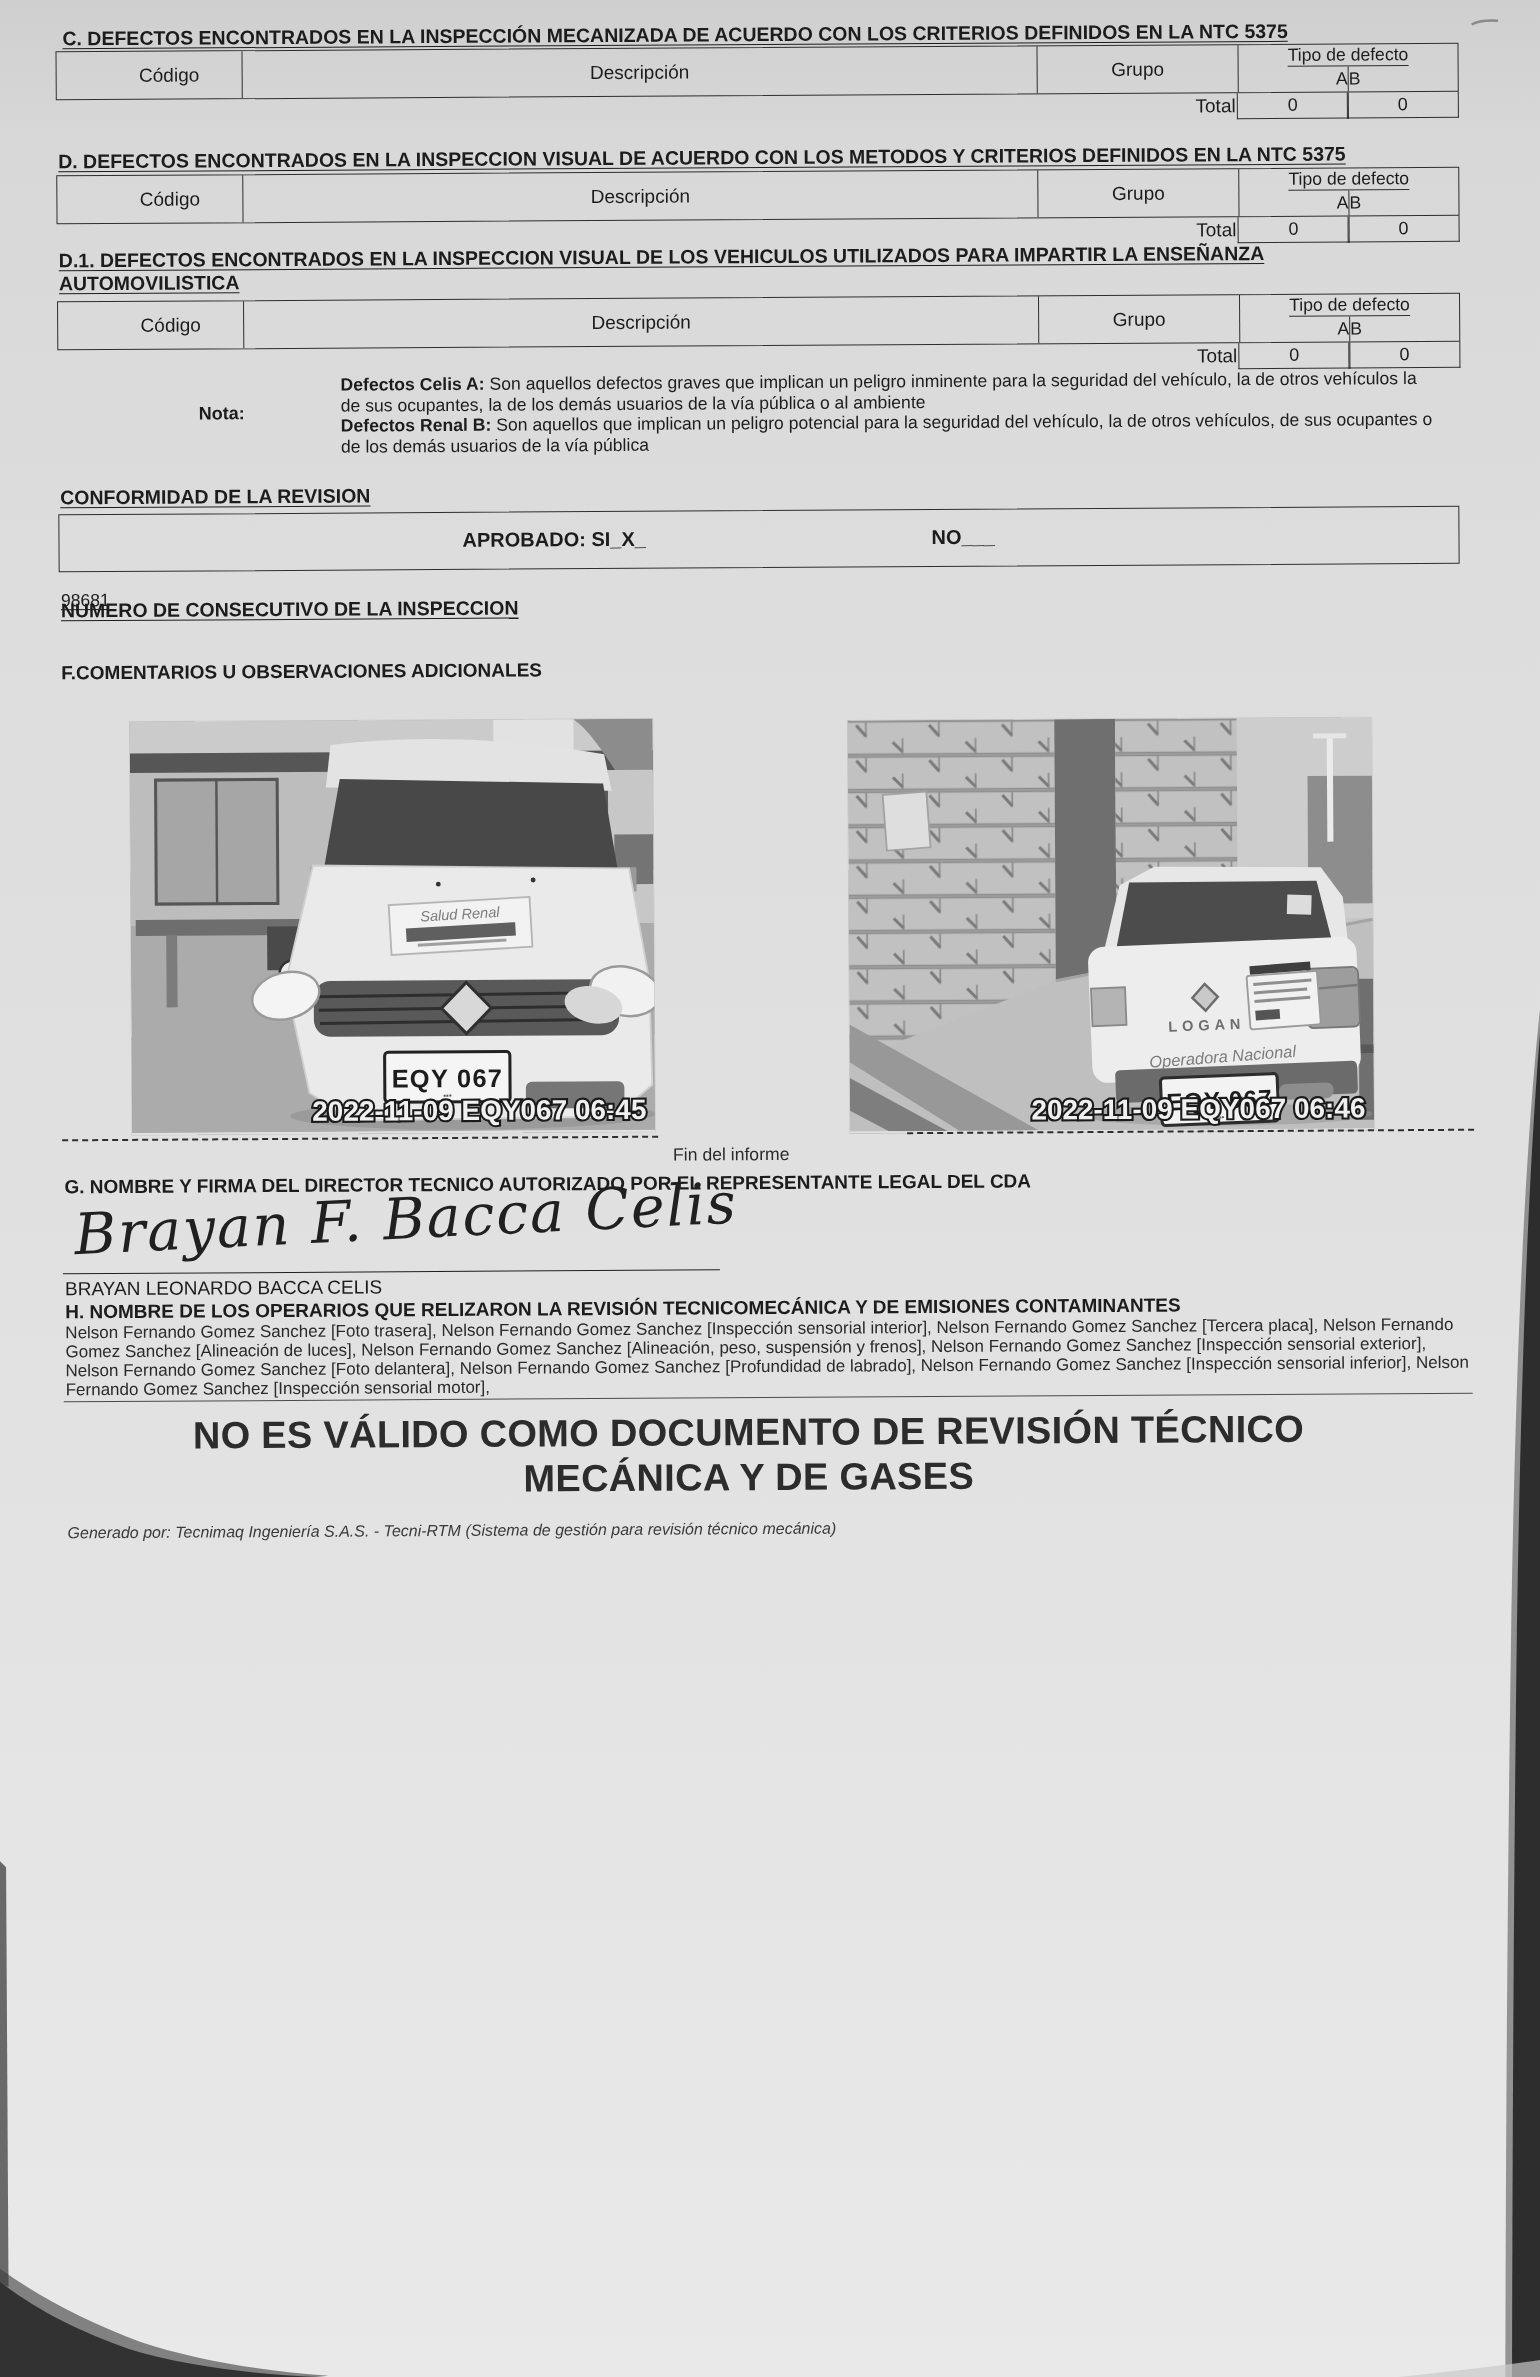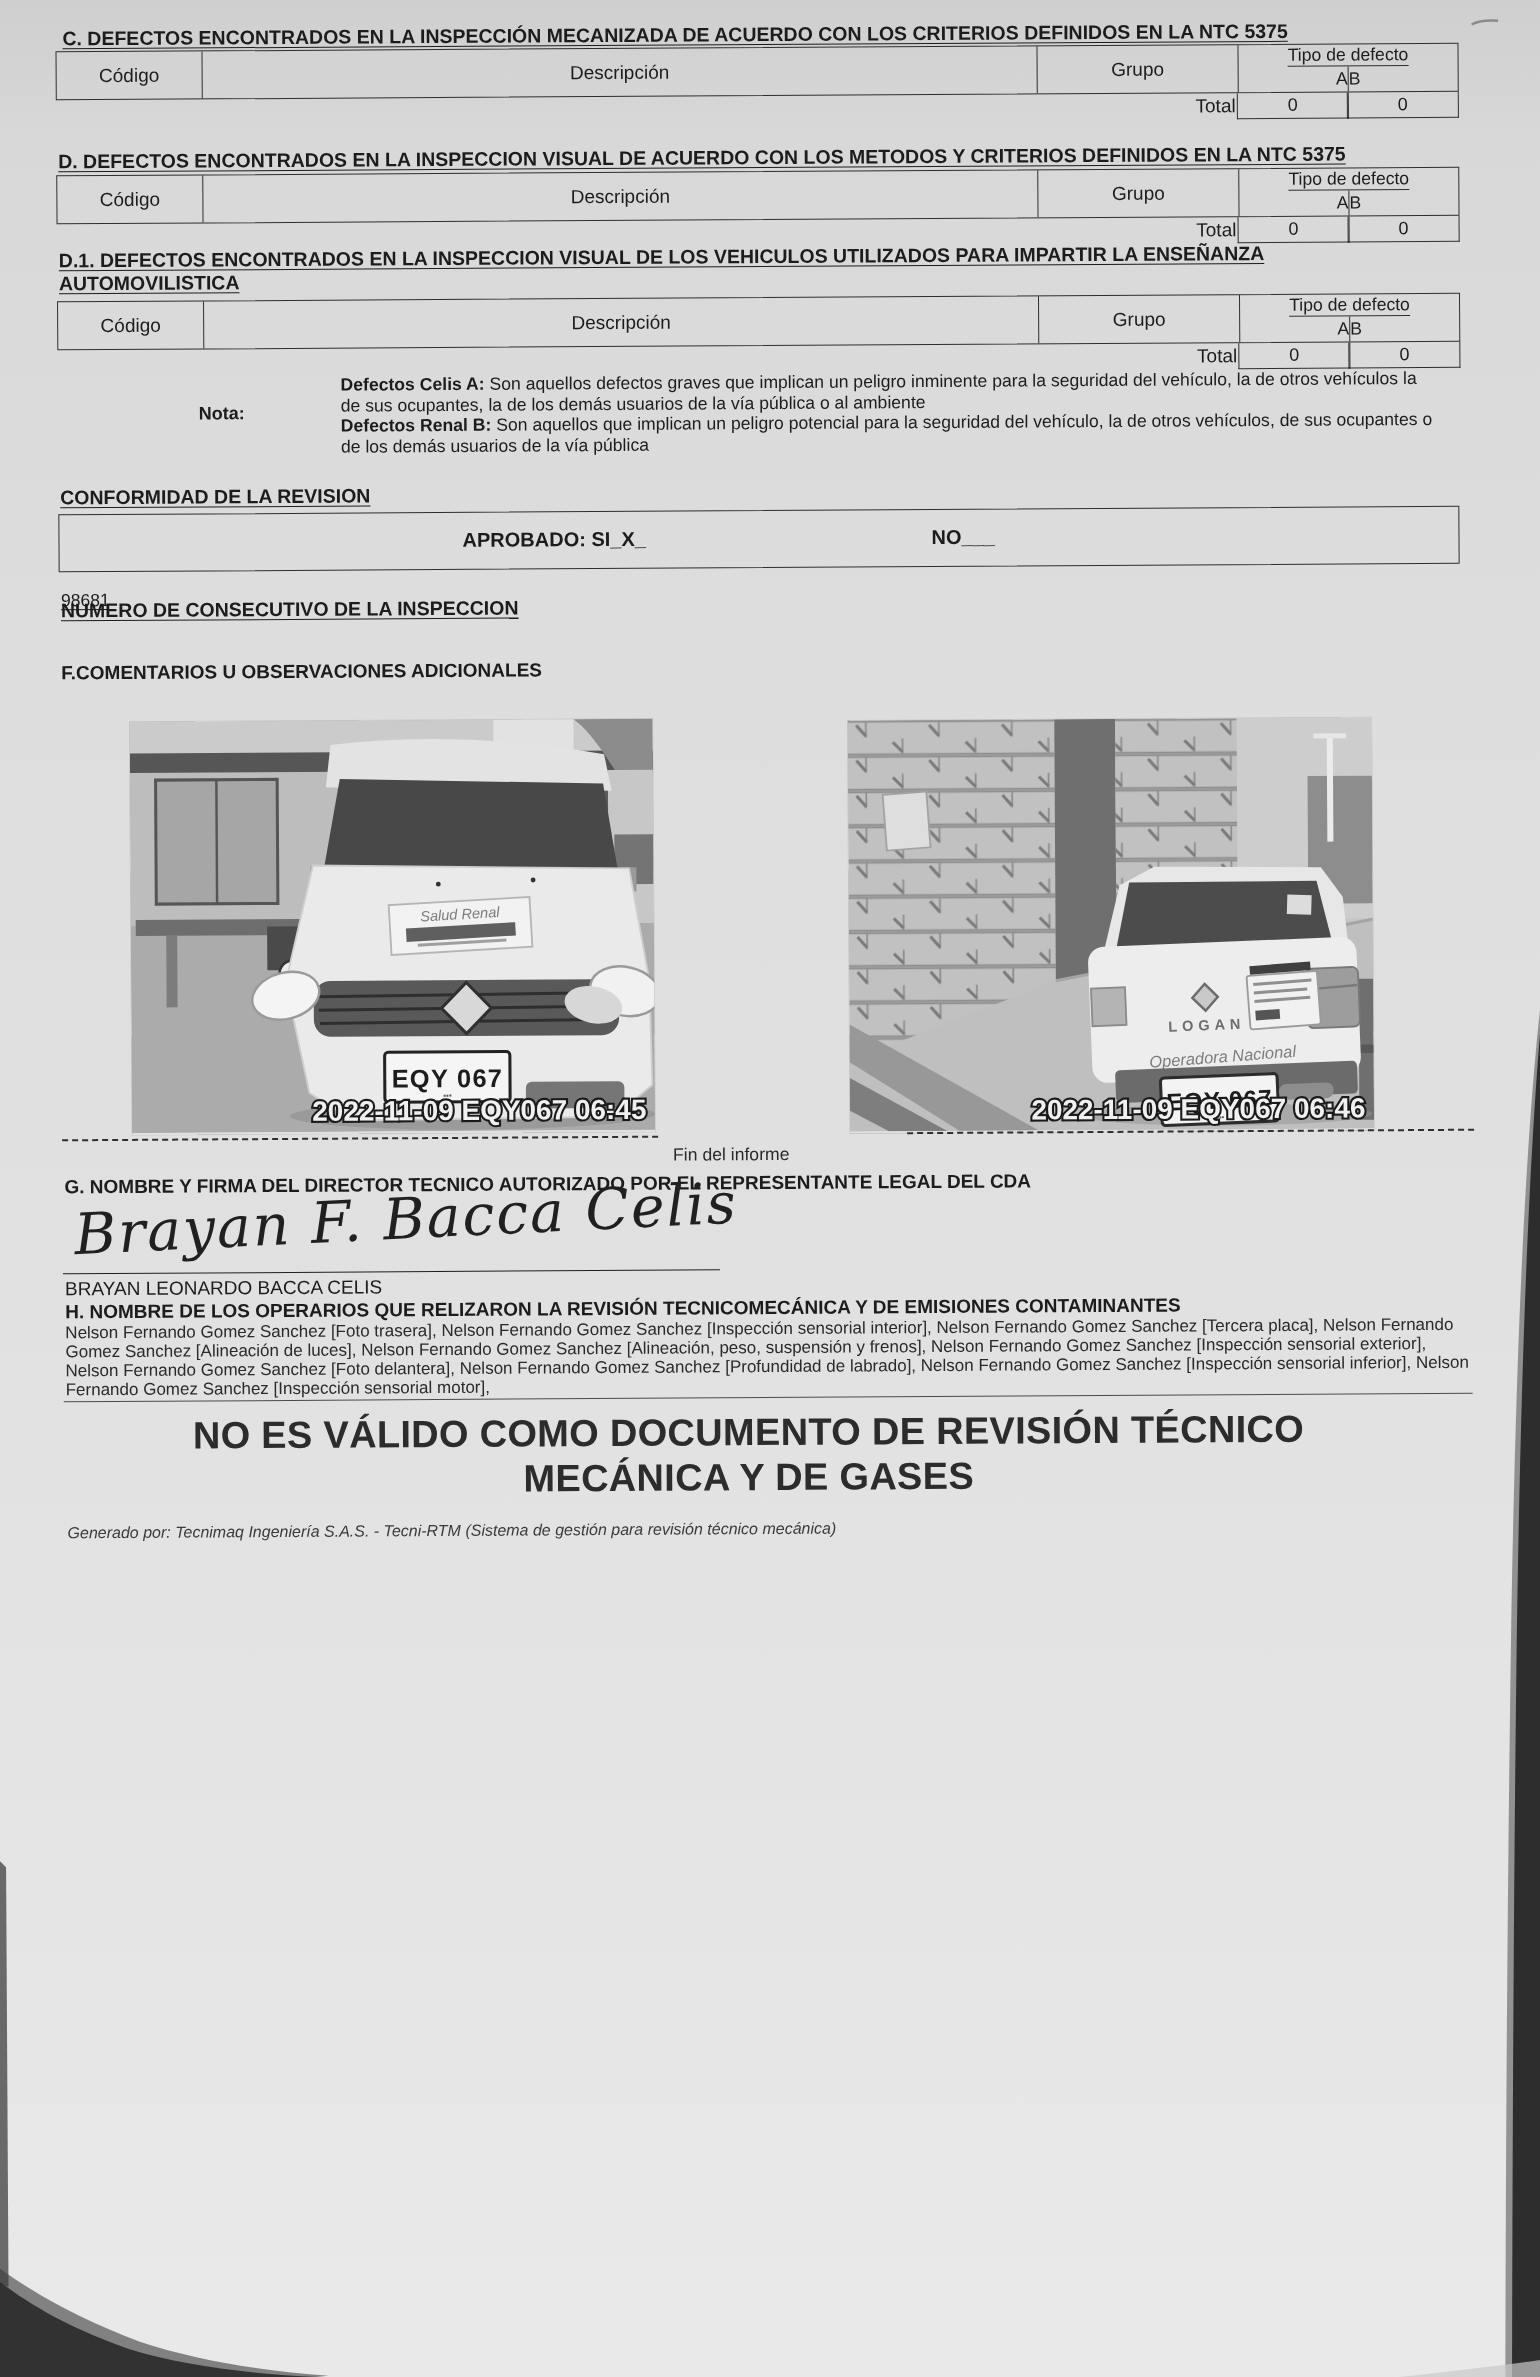--- a/index.html
+++ b/index.html
@@ -9,21 +9,21 @@
     font-family:"Liberation Sans",sans-serif;color:#1c1c1c;
   }
   #content{position:absolute;inset:0;transform:rotate(-0.35deg);transform-origin:50% 40%;}
   .abs{position:absolute;}
   .sec-title{font-weight:bold;font-size:19.5px;text-decoration:underline;text-underline-offset:3px;white-space:nowrap;}
   .plain-title{font-weight:bold;font-size:19px;white-space:nowrap;}
   
   .dtable{position:absolute;left:61px;width:1403px;}
   .dt-main{display:flex;border:1.8px solid #2e2e2e;height:47px;background:transparent;}
   .dt-cell{display:flex;align-items:center;justify-content:center;font-size:19px;border-right:1.8px solid #2e2e2e;}
-  .dt-codigo{width:145px;}
+  .dt-codigo{width:145px;margin-left:40px;}
   .dt-desc{flex:1;}
   .dt-grupo{width:200px;}
   .dt-tipo{width:219px;display:flex;flex-direction:column;border-right:none;padding:0;}
   .dt-tipo-top{height:21px;border-bottom:1.8px solid #2e2e2e;display:flex;align-items:center;justify-content:center;font-size:17.6px;}
   .dt-tipo-ab{flex:1;display:flex;}
   .dt-tipo-ab > div{flex:1;display:flex;align-items:center;justify-content:center;font-size:17.6px;}
   .dt-tipo-ab > div:first-child{border-right:1.8px solid #2e2e2e;}
   .dt-total-row{display:flex;justify-content:flex-end;height:25.6px;}
   .dt-total-label{display:flex;align-items:center;font-size:19px;padding-right:1px;}
   .dt-total-cell{width:110px;border:1.8px solid #2e2e2e;border-top:none;display:flex;align-items:center;justify-content:center;font-size:18px;}

